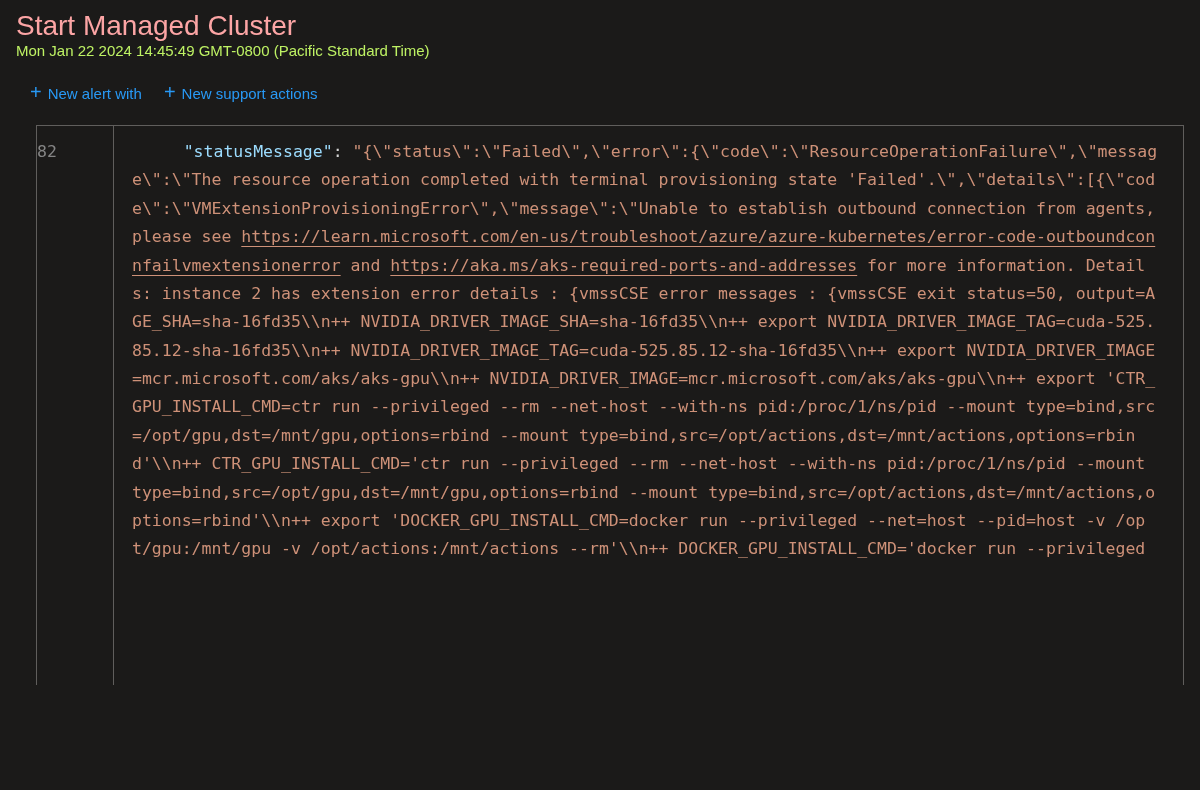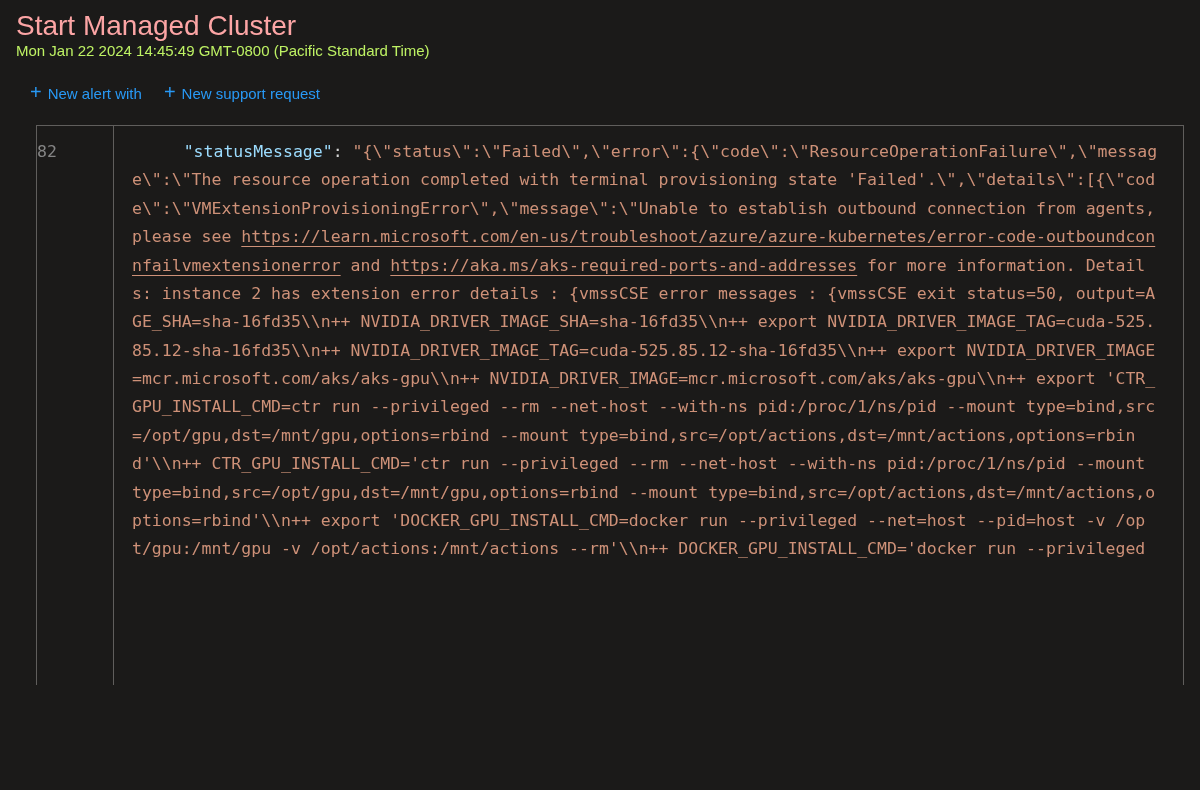--- a/index.html
+++ b/index.html
@@ -112,21 +112,21 @@
   <h1 class="title">Start Managed Cluster</h1>
   <div class="subtitle">Mon Jan 22 2024 14:45:49 GMT-0800 (Pacific Standard Time)</div>
 
   <div class="toolbar">
     <span class="toolbar-item">
       <span class="plus">+</span>
       <span>New alert with</span>
     </span>
     <span class="toolbar-item">
       <span class="plus">+</span>
-      <span>New support request</span>
+      <span>New support actions</span>
     </span>
   </div>
 
 
   <div class="code-block">
     <div class="gutter">
       <div>82</div>
     </div>
     <div class="gutter-border"></div>
     <div class="code"><span class="indent"></span><span class="str-key">"statusMessage"</span><span class="punct">: </span><span>"{\"status\":\"Failed\",\"error\":{\"code\":\"ResourceOperationFailure\",\"message\":\"The resource operation completed with terminal provisioning state 'Failed'.\",\"details\":[{\"code\":\"VMExtensionProvisioningError\",\"message\":\"Unable to establish outbound connection from agents, please see </span><span class="link">https://learn.microsoft.com/en-us/troubleshoot/azure/azure-kubernetes/error-code-outboundconnfailvmextensionerror</span><span> and </span><span class="link">https://aka.ms/aks-required-ports-and-addresses</span><span> for more information. Details: instance 2 has extension error details : {vmssCSE error messages : {vmssCSE exit status=50, output=AGE_SHA=sha-16fd35\\n++ NVIDIA_DRIVER_IMAGE_SHA=sha-16fd35\\n++ export NVIDIA_DRIVER_IMAGE_TAG=cuda-525.85.12-sha-16fd35\\n++ NVIDIA_DRIVER_IMAGE_TAG=cuda-525.85.12-sha-16fd35\\n++ export NVIDIA_DRIVER_IMAGE=mcr.microsoft.com/aks/aks-gpu\\n++ NVIDIA_DRIVER_IMAGE=mcr.microsoft.com/aks/aks-gpu\\n++ export 'CTR_GPU_INSTALL_CMD=ctr run --privileged --rm --net-host --with-ns pid:/proc/1/ns/pid --mount type=bind,src=/opt/gpu,dst=/mnt/gpu,options=rbind --mount type=bind,src=/opt/actions,dst=/mnt/actions,options=rbind'\\n++ CTR_GPU_INSTALL_CMD='ctr run --privileged --rm --net-host --with-ns pid:/proc/1/ns/pid --mount type=bind,src=/opt/gpu,dst=/mnt/gpu,options=rbind --mount type=bind,src=/opt/actions,dst=/mnt/actions,options=rbind'\\n++ export 'DOCKER_GPU_INSTALL_CMD=docker run --privileged --net=host --pid=host -v /opt/gpu:/mnt/gpu -v /opt/actions:/mnt/actions --rm'\\n++ DOCKER_GPU_INSTALL_CMD='docker run --privileged</span></div>

